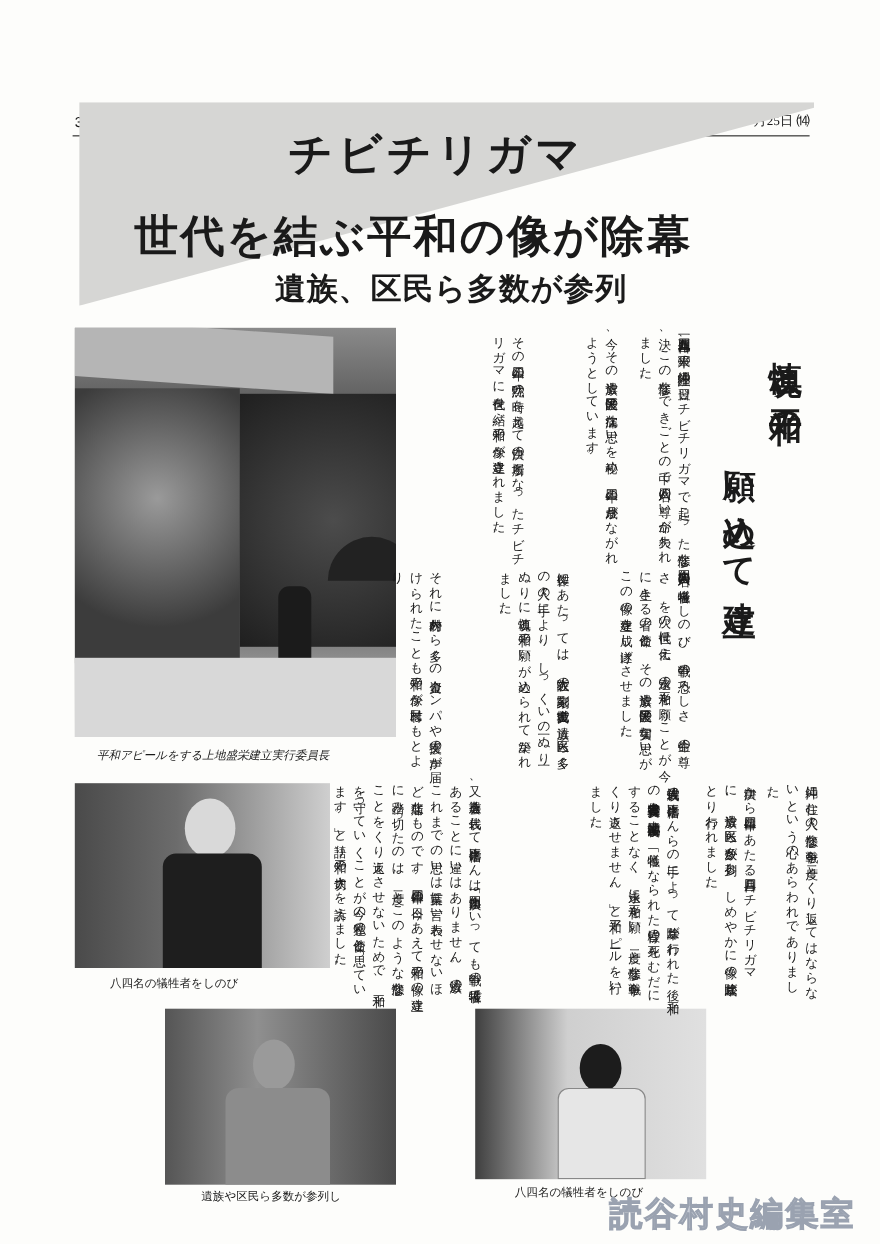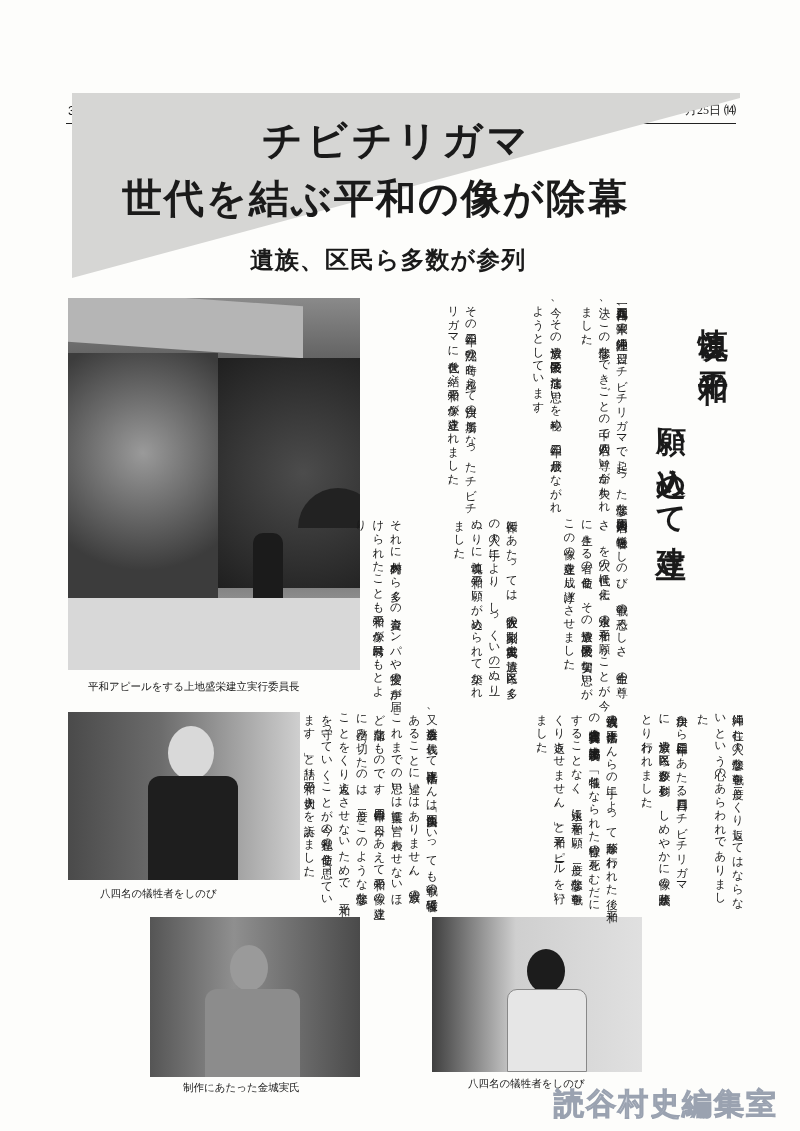--- a/index.html
+++ b/index.html
@@ -7,22 +7,22 @@
     body { position: relative; font-family: "DejaVu Serif", "Liberation Serif", serif; color: #1a1a1a; }
 
     .header { position: absolute; left: 66px; top: 50px; width: 670px; height: 26px; border-bottom: 1.5px solid #222; margin-top: 48px; }
     .header .issue { position: absolute; left: 2px; top: 4px; font-size: 13px; font-family: "Liberation Sans", sans-serif; }
     .header .paper { position: absolute; left: 300px; top: 1px; font-size: 12px; letter-spacing: 8px; }
     .header .date { position: absolute; right: 0px; top: 4px; font-size: 12px; font-family: Liberation Serif, serif; padding-left: 38px; }
 
     .banner { position: absolute; left: 72px; top: 93px; width: 668px; height: 185px; text-align: center; }
     .banner svg { position: absolute; left: 0; top: 0; }
     .headline1 { position: absolute; left: 190px; top: 20px; font-size: 40px; font-weight: bold; font-family: "DejaVu Sans", sans-serif; letter-spacing: 4px; }
-    .headline2 { position: absolute; left: 50px; top: 78px; font-size: 40px; font-weight: bold; font-family: "DejaVu Sans", sans-serif; letter-spacing: 2px; }
-    .subhead { position: absolute; left: 250px; top: 244px; font-size: 24px; font-weight: bold; font-family: Liberation Mono, monospace; letter-spacing: 1px; }
+    .headline2 { position: absolute; left: 50px; top: 94px; font-size: 40px; font-weight: bold; font-family: "DejaVu Sans", sans-serif; letter-spacing: 2px; }
+    .subhead { position: absolute; left: 250px; top: 244px; font-size: 28px; font-weight: bold; font-family: Liberation Mono, monospace; letter-spacing: 1px; }
 
     .photo { position: absolute; background: #777; overflow: hidden; }
     .caption { position: absolute; font-size: 10.5px; font-family: "DejaVu Sans", sans-serif; white-space: nowrap; }
 
     .vcol { position: absolute; writing-mode: vertical-rl; font-size: 11.5px; line-height: 17.5px; letter-spacing: 0.5px; text-orientation: upright; }
     .vhead { position: absolute; writing-mode: vertical-rl; font-size: 30px; font-weight: bold; letter-spacing: 3px; font-family: "DejaVu Serif", serif; }
 
     .watermark { position: absolute; right: 22px; top: 1084px; font-size: 30px; font-weight: bold; color: #c9ced8; font-family: Liberation Serif, serif; letter-spacing: 2px; -webkit-text-stroke: 1px #9aa2b0; }
   </style>
 </head>
@@ -44,33 +44,33 @@
 <div class="subhead">遺族、区民ら多数が参列</div>
 
 <div class="photo" style="left:68px; top:298px; width:292px; height:372px; background:linear-gradient(180deg,#8a8a8a 0%,#5a5a5a 20%,#3b3b3b 45%,#6a6a6a 70%,#c9c9c9 100%);">
   <div style="position:absolute;left:0;top:0;width:235px;height:52px;background:#b5b5b5;transform:skewY(4deg);"></div>
   <div style="position:absolute;left:0;top:55px;width:150px;height:250px;background:radial-gradient(circle at 50% 40%,#9a9a9a,#3c3c3c 70%);"></div>
   <div style="position:absolute;left:150px;top:60px;width:142px;height:230px;background:radial-gradient(circle at 60% 50%,#4c4c4c,#1f1f1f);"></div>
   <div style="position:absolute;left:230px;top:190px;width:80px;height:40px;border-radius:40px 40px 0 0;background:#222;"></div>
   <div style="position:absolute;left:185px;top:235px;width:30px;height:120px;background:#1b1b1b;border-radius:10px 10px 0 0;"></div>
   <div style="position:absolute;left:0;top:300px;width:292px;height:72px;background:#d8d8d8;"></div>
 </div>
-<div class="caption" style="left:88px; top:680px;">平和アピールをする上地盛栄建立実行委員長</div>
+<div class="caption" style="left:88px; top:680px;font-style:italic;">平和アピールをする上地盛栄建立実行委員長</div>
 
 <div class="photo" style="left:68px; top:712px; width:232px; height:168px; background:linear-gradient(90deg,#4a4a4a 0%,#6c6c6c 40%,#cfcfcf 100%);">
   <div style="position:absolute;left:100px;top:14px;width:46px;height:54px;border-radius:50%;background:#d9d9d9;"></div>
   <div style="position:absolute;left:80px;top:64px;width:90px;height:104px;background:#1e1e1e;border-radius:12px 12px 0 0;"></div>
 </div>
 <div class="caption" style="left:100px; top:887px;">八四名の犠牲者をしのび</div>
 
 <div class="photo" style="left:150px; top:917px; width:210px; height:160px; background:linear-gradient(90deg,#555 0%,#8f8f8f 40%,#4a4a4a 100%);">
   <div style="position:absolute;left:80px;top:28px;width:38px;height:46px;border-radius:50%;background:#9a9a9a;"></div>
   <div style="position:absolute;left:55px;top:72px;width:95px;height:88px;background:#8c8c8c;border-radius:12px 12px 0 0;"></div>
 </div>
-<div class="caption" style="left:183px; top:1081px;">制作にあたった金城実氏</div>
+<div class="caption" style="left:183px; top:1081px;">遺族や区民ら多数が参列し</div>
 
 <div class="photo" style="left:432px; top:917px; width:210px; height:155px; background:linear-gradient(90deg,#3f3f3f 0%,#cfcfcf 40%,#e0e0e0 100%);">
   <div style="position:absolute;left:95px;top:32px;width:38px;height:44px;border-radius:50%;background:#1c1c1c;"></div>
   <div style="position:absolute;left:75px;top:72px;width:80px;height:83px;background:#e6e6e6;border-radius:10px 10px 0 0;border:1px solid #888;"></div>
 </div>
 <div class="caption" style="left:468px; top:1077px;">八四名の犠牲者をしのび</div>
 
 <div class="vhead" style="left:692px; top:305px; height:200px;">慎魂と平和の</div>
 <div class="vhead" style="left:650px; top:405px; height:260px;">願い込めて建立</div>
 

